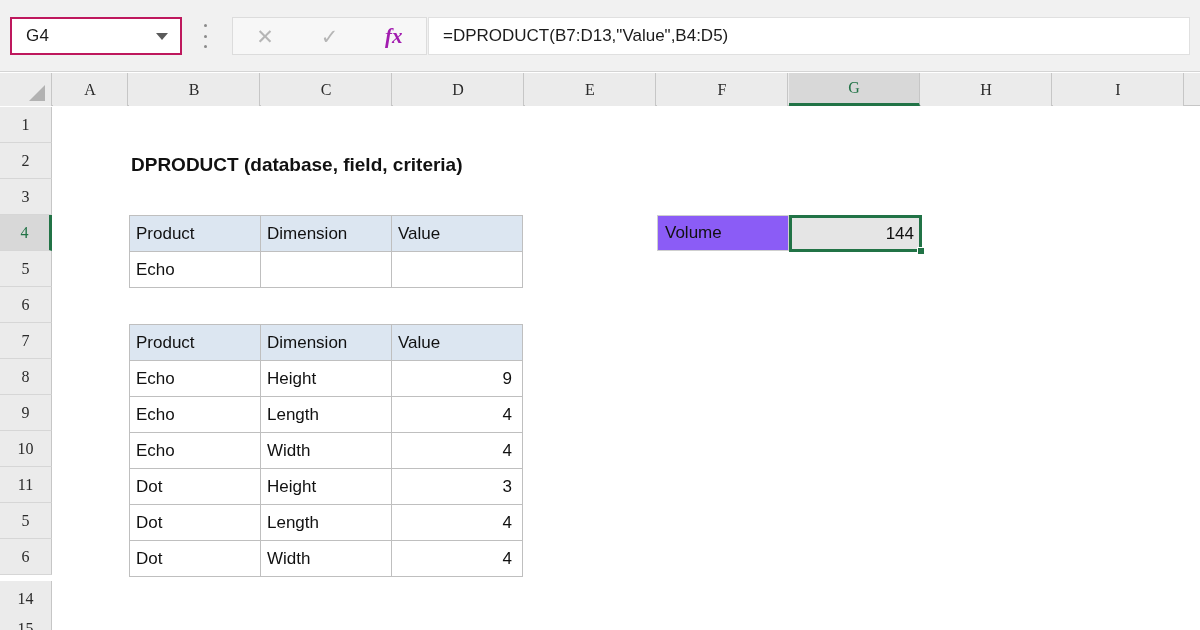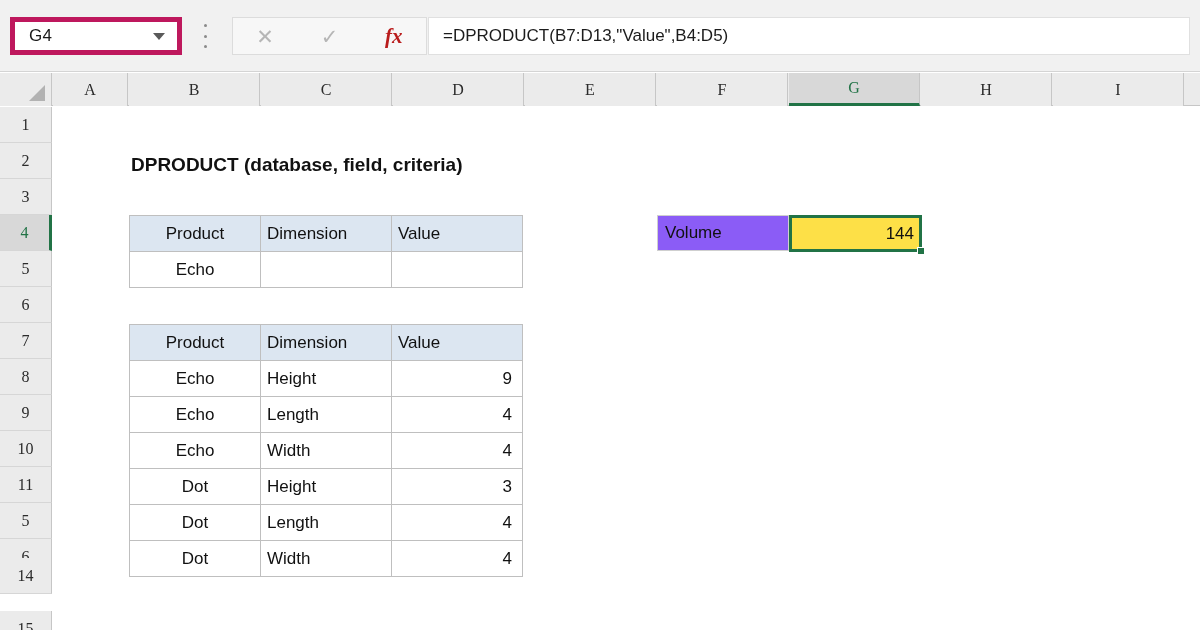--- a/index.html
+++ b/index.html
@@ -19,21 +19,21 @@
     width: 1200px; height: 72px;
     background: #f1f1f1;
     border-bottom: 1px solid #d4d4d4;
   }
 
   .name-box {
     position: absolute;
     left: 10px; top: 17px;
     width: 172px; height: 38px;
     background: #ffffff;
-    border: 5px solid #be185d;
+    border: 2px solid #be185d;
     display: flex;
     align-items: center;
     padding: 0 8px 0 14px;
   }
   .name-box-text {
     flex: 1;
     font-size: 17px;
     color: #1a1a1a;
     letter-spacing: .2px;
   }
@@ -74,21 +74,21 @@
   .fx-btn {
     width: 48px; height: 36px;
     display: flex;
     align-items: center;
     justify-content: center;
     color: #b6b6b6;
     font-size: 21px;
     line-height: 1;
   }
   .fx-btn.fx-sym {
-    color: #b91c1c;
+    color: #a21caf;
     font-family: "Liberation Serif", serif;
     font-style: italic;
     font-weight: bold;
     font-size: 21px;
   }
 
   .formula-input {
     position: absolute;
     left: 428px; top: 17px;
     width: 762px; height: 38px;
@@ -198,38 +198,38 @@
     white-space: nowrap;
     overflow: hidden;
   }
   .xl-table td.hdr {
     background: #dce6f1;
   }
   .xl-table td.num {
     text-align: right;
     padding-right: 10px;
   }
-  .col-prod { width: 131px; text-align: center; }
+  .col-prod { width: 131px; }
   .col-dim  { width: 131px; }
   .col-val  { width: 131px; }
 
   
   .label-cell {
     position: absolute;
     background: #8b5cf6;
     border: 1px solid #cfcfcf;
     display: flex;
     align-items: center;
     padding-left: 7px;
     font-size: 17px;
     color: #111111;
   }
   .result-cell {
     position: absolute;
-    background: #fde047;
+    background: #e5e5e5;
     border: 3px solid #217346;
     display: flex;
     align-items: center;
     justify-content: flex-end;
     padding-right: 5px;
     font-size: 17px;
     color: #111111;
   }
   .fill-handle {
     position: absolute;
@@ -332,21 +332,21 @@
   </div>
 <div class="row-head" style="top:467px; height:36px;">
     <span>11</span>
   </div>
 <div class="row-head" style="top:503px; height:36px;">
     <span>5</span>
   </div>
 <div class="row-head" style="top:539px; height:36px;">
     <span>6</span>
   </div>
-<div class="row-head" style="top:558px; height:36px;">
+<div class="row-head" style="top:581px; height:36px;">
     <span>14</span>
   </div>
 <div class="row-head" style="top:611px; height:36px;">
     <span>15</span>
   </div>
 
 <div class="sheet">
 
   <div class="sheet-title" style="left:78px; top:47px;">DPRODUCT (database, field, criteria)</div>
 

